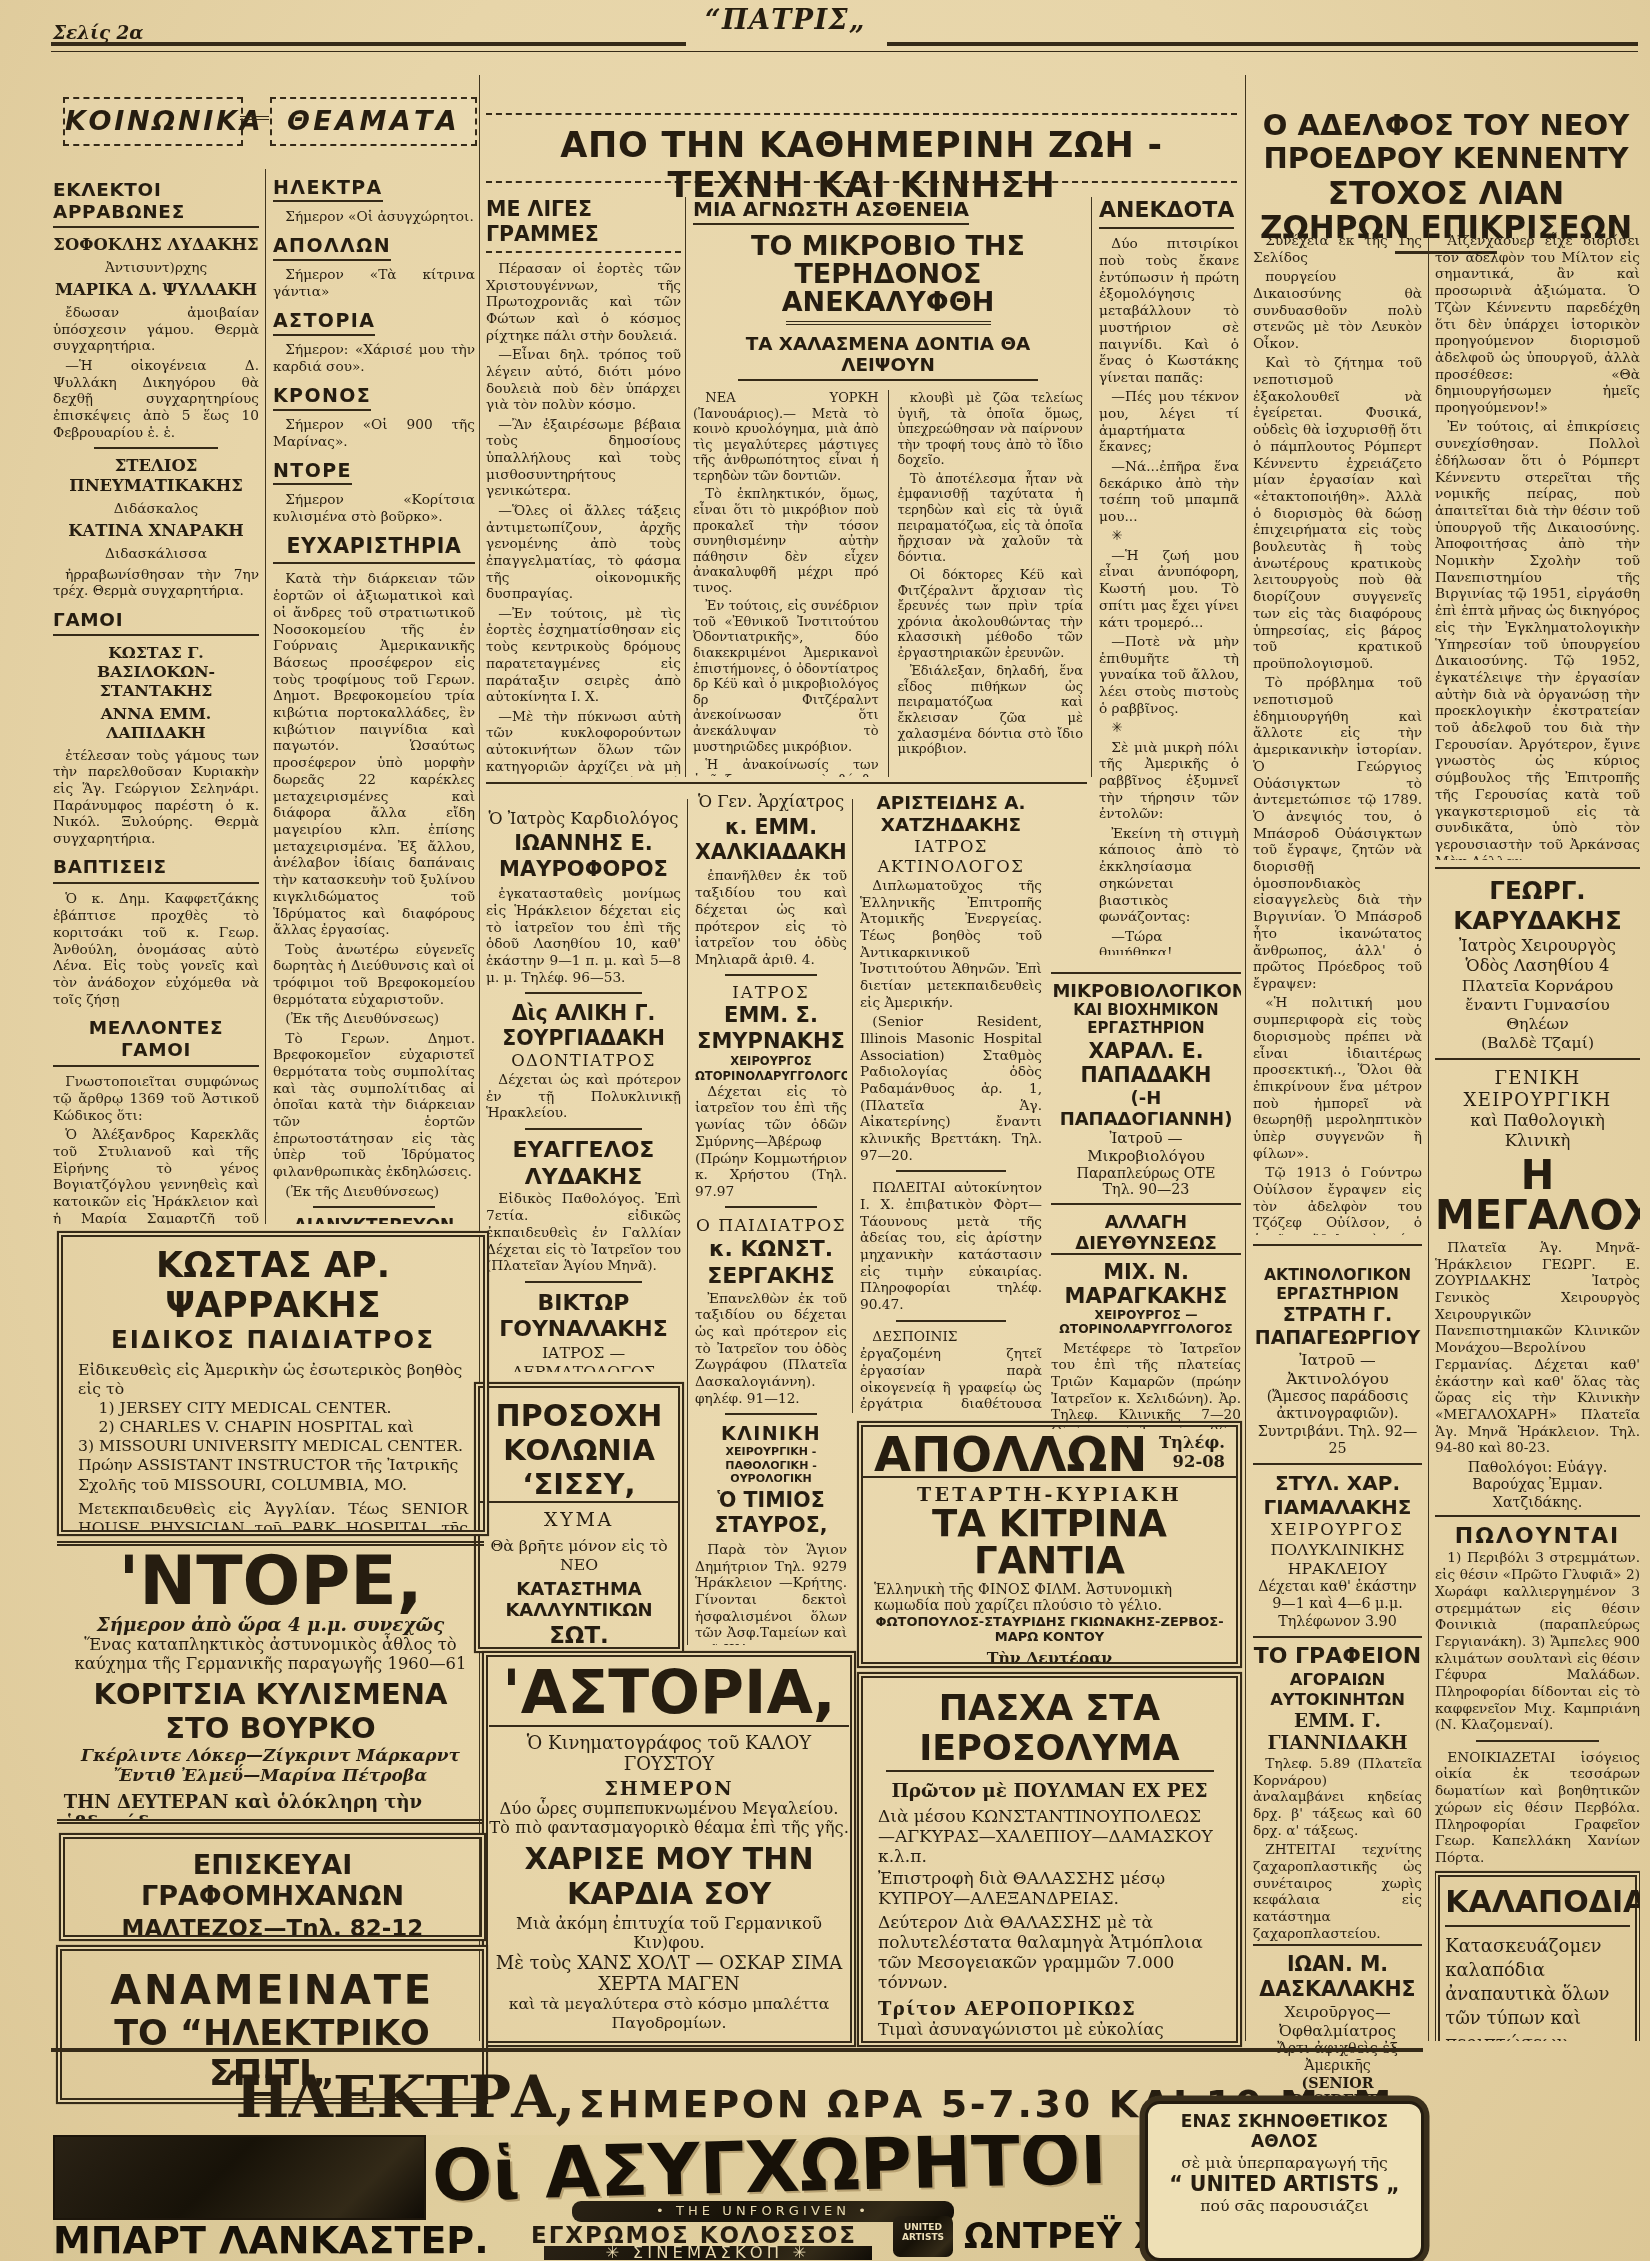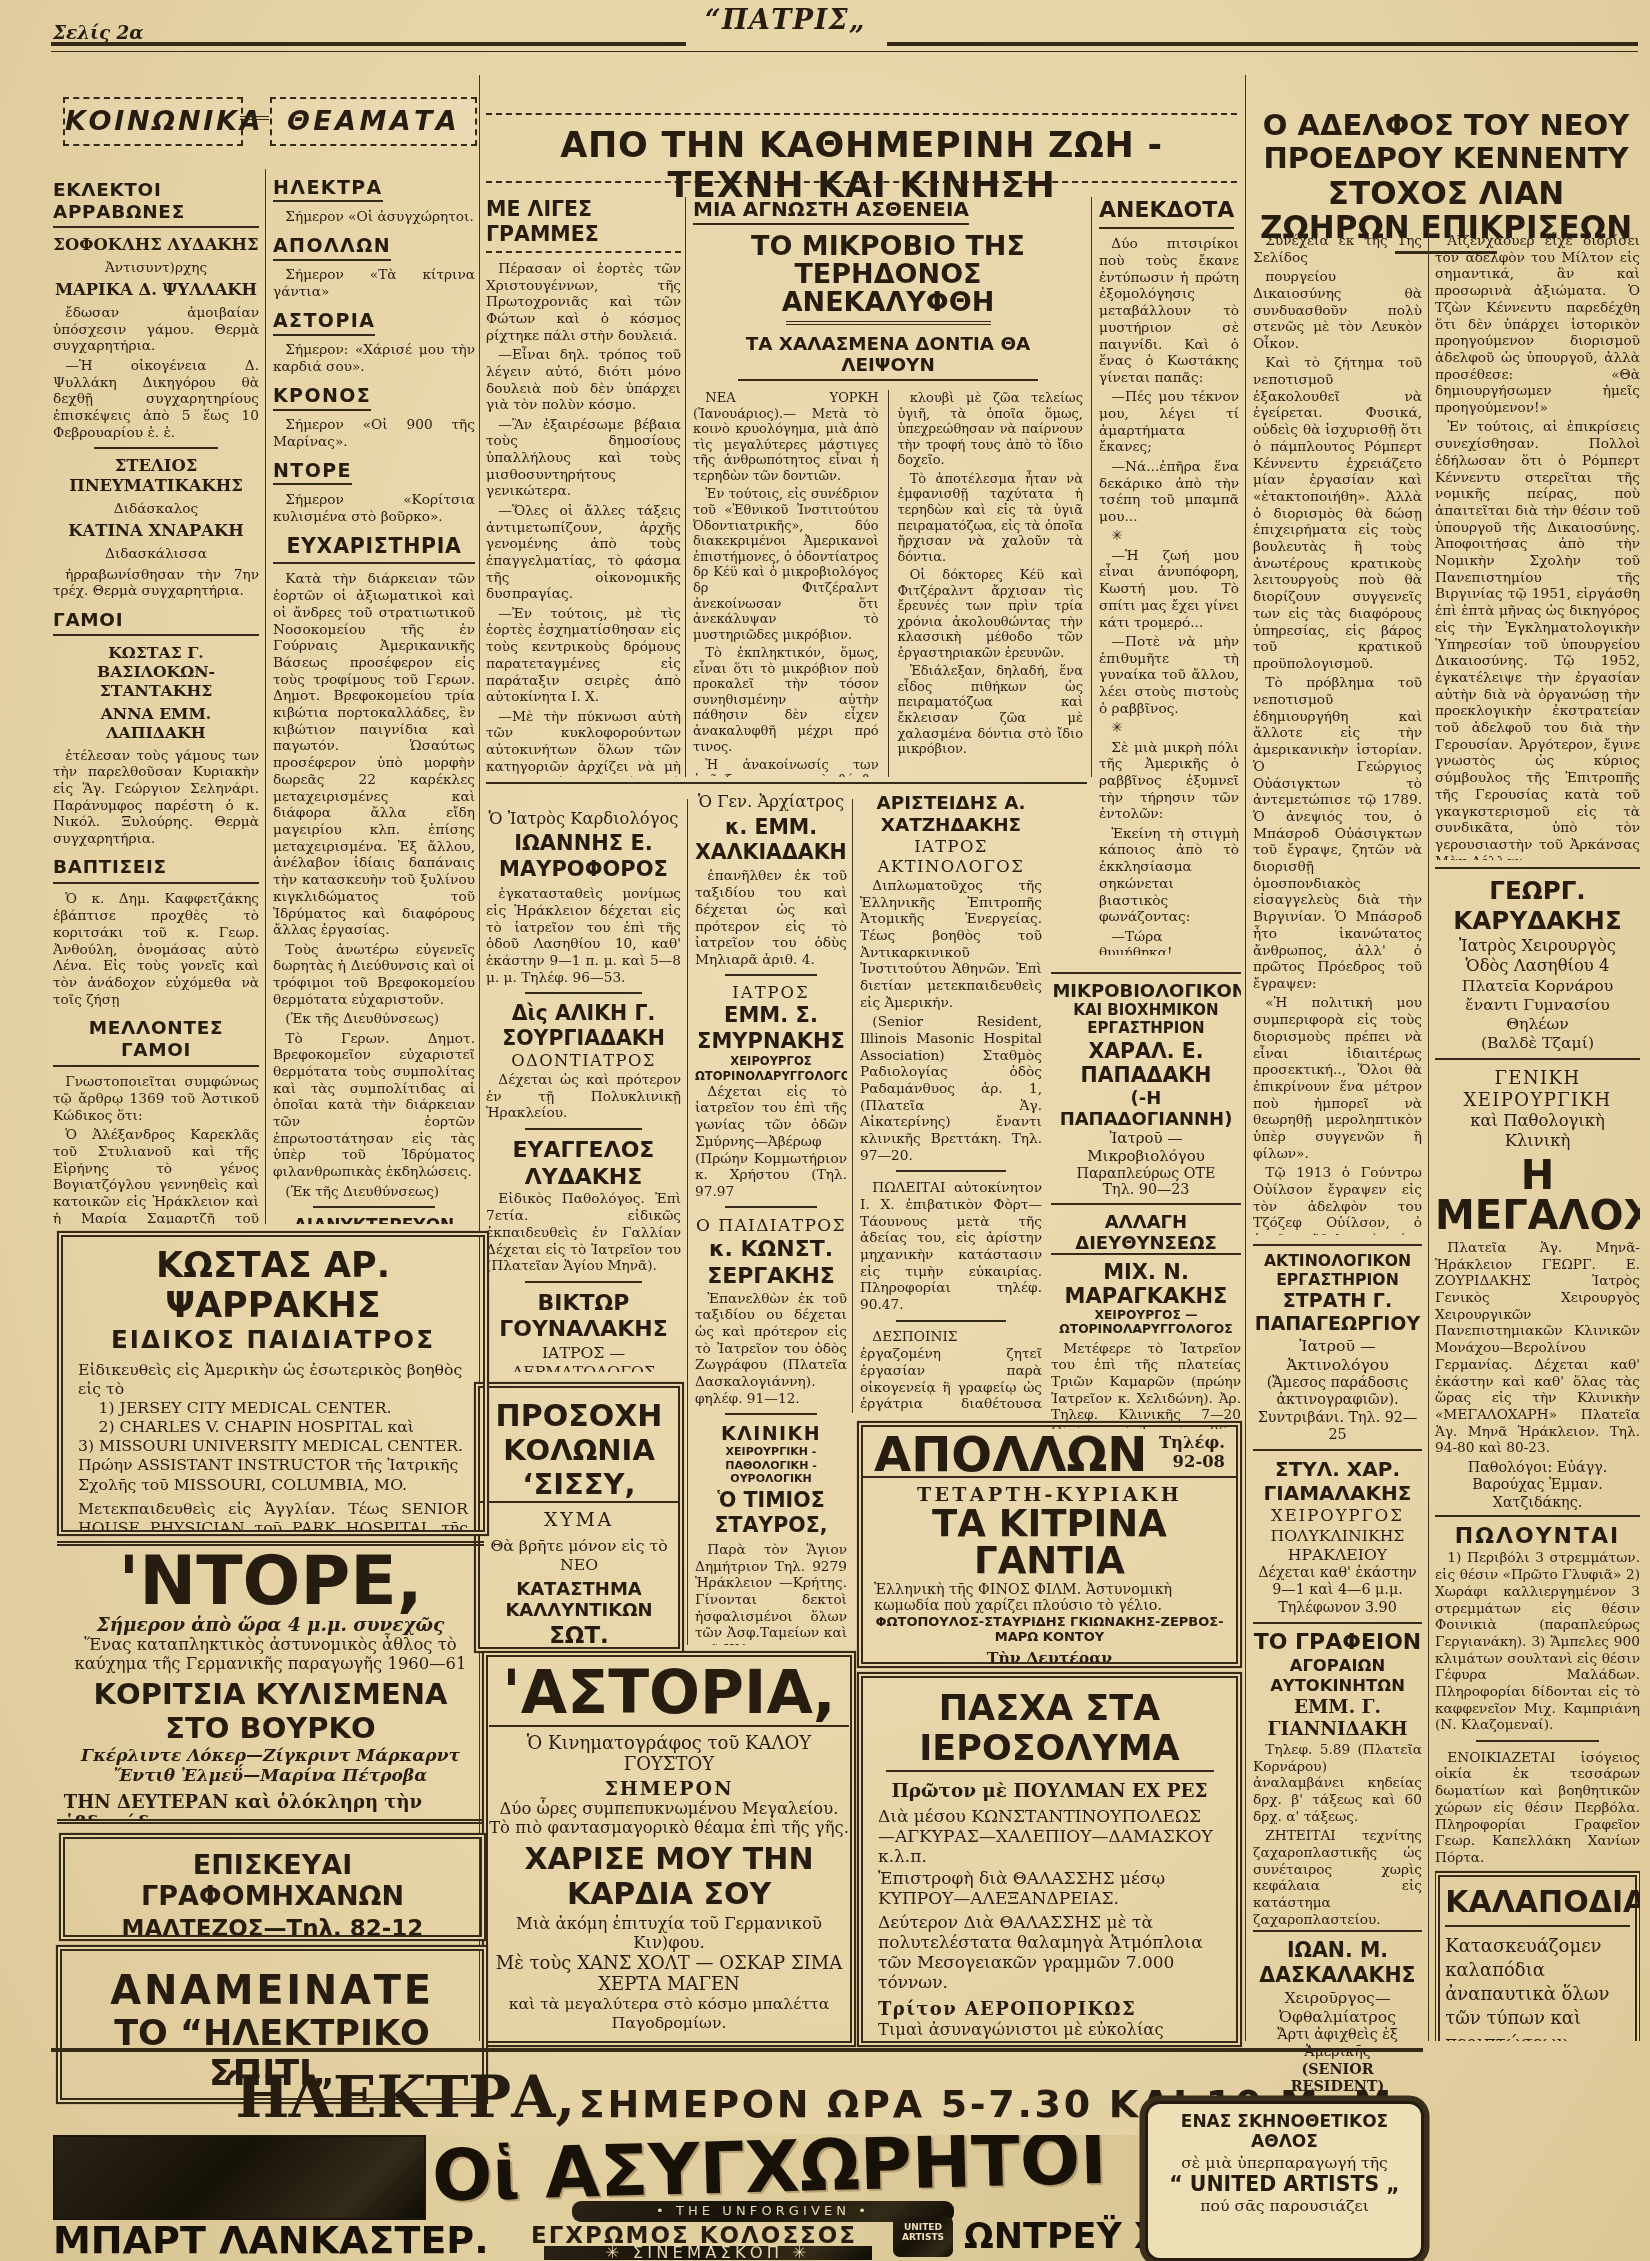--- a/index.html
+++ b/index.html
@@ -121,22 +121,22 @@
   <div class="vline" style="left:685px;top:197px;height:580px;"></div>
 
   <div class="abs clip" style="left:693px;top:197px;width:390px;height:580px;">
     <div class="adname" style="font-size:20px;border-bottom:2px solid #352a18;display:inline-block;padding-bottom:2px;">ΜΙΑ ΑΓΝΩΣΤΗ ΑΣΘΕΝΕΙΑ</div>
     <div class="adname c" style="font-size:27px;margin:6.8px 0 4.1px;line-height:1.05;">ΤΟ ΜΙΚΡΟΒΙΟ ΤΗΣ ΤΕΡΗΔΟΝΟΣ ΑΝΕΚΑΛΥΦΘΗ</div>
     <div style="border-bottom:4.1px double #352a18;width:205px;margin:0 auto 8.2px;"></div>
     <div class="adname c" style="font-size:18.4px;border-bottom:2.7px double #352a18;width:300px;margin:0 auto 9.6px;padding-bottom:3.4px;">ΤΑ ΧΑΛΑΣΜΕΝΑ ΔΟΝΤΙΑ ΘΑ ΛΕΙΨΟΥΝ</div>
     <div style="display:flex;gap:9.6px;">
       <div class="txt2" style="width:188px;">
           <p class="para">ΝΕΑ ΥΟΡΚΗ (Ἰανουάριος).— Μετὰ τὸ κοινὸ κρυολόγημα, μιὰ ἀπὸ τὶς μεγαλύτερες μάστιγες τῆς ἀνθρωπότητος εἶναι ἡ τερηδὼν τῶν δοντιῶν.</p>
+          <p class="para">Τὸ ἐκπληκτικόν, ὅμως, εἶναι ὅτι τὸ μικρόβιον ποὺ προκαλεῖ τὴν τόσον συνηθισμένην αὐτὴν πάθησιν δὲν εἶχεν ἀνακαλυφθῆ μέχρι πρό τινος.</p>
           <p class="para">Ἐν τούτοις, εἰς συνέδριον τοῦ «Ἐθνικοῦ Ἰνστιτούτου Ὀδοντιατρικῆς», δύο διακεκριμένοι Ἀμερικανοὶ ἐπιστήμονες, ὁ ὀδοντίατρος δρ Κέϋ καὶ ὁ μικροβιολόγος δρ Φιτζέραλντ ἀνεκοίνωσαν ὅτι ἀνεκάλυψαν τὸ μυστηριῶδες μικρόβιον.</p>
-          <p class="para">Τὸ ἐκπληκτικόν, ὅμως, εἶναι ὅτι τὸ μικρόβιον ποὺ προκαλεῖ τὴν τόσον συνηθισμένην αὐτὴν πάθησιν δὲν εἶχεν ἀνακαλυφθῆ μέχρι πρό τινος.</p>
           <p class="para">Ἡ ἀνακοίνωσίς των ὑπῆρξε πραγματικὴ βόμβα εἰς τὸν ἐπιστημονικὸν κόσμον, δεδομένου ὅτι ἐπιστεύετο ὅτι πολυάριθμα μικρόβια καταστρέφουν τὰ δόντια.</p>
         </div>
       <div class="txt2" style="width:188px;border-left:1.4px solid #40351f;padding-left:8.2px;">
           <p class="para">κλουβὶ μὲ ζῶα τελείως ὑγιῆ, τὰ ὁποῖα ὅμως, ὑπεχρεώθησαν νὰ παίρνουν τὴν τροφή τους ἀπὸ τὸ ἴδιο δοχεῖο.</p>
           <p class="para">Τὸ ἀποτέλεσμα ἦταν νὰ ἐμφανισθῇ ταχύτατα ἡ τερηδὼν καὶ εἰς τὰ ὑγιᾶ πειραματόζωα, εἰς τὰ ὁποῖα ἤρχισαν νὰ χαλοῦν τὰ δόντια.</p>
           <p class="para">Οἱ δόκτορες Κέϋ καὶ Φιτζέραλντ ἄρχισαν τὶς ἔρευνές των πρὶν τρία χρόνια ἀκολουθώντας τὴν κλασσικὴ μέθοδο τῶν ἐργαστηριακῶν ἐρευνῶν.</p>
           <p class="para">Ἐδιάλεξαν, δηλαδή, ἕνα εἶδος πιθήκων ὡς πειραματόζωα καὶ ἔκλεισαν ζῶα μὲ χαλασμένα δόντια στὸ ἴδιο μικρόβιον.</p>
         </div>
     </div>
   </div>
@@ -359,21 +359,21 @@
     <hr class="midrule">
     <p class="para" style="text-align:justify;">ΕΝΟΙΚΙΑΖΕΤΑΙ ἰσόγειος οἰκία ἐκ τεσσάρων δωματίων καὶ βοηθητικῶν χώρων εἰς θέσιν Περβόλα. Πληροφορίαι Γραφεῖον Γεωρ. Καπελλάκη Χανίων Πόρτα.</p>
     <div class="adbox" style="margin:9.6px 2.7px;padding:6.8px 5.5px;">
       <div class="adname" style="font-size:30px;border-bottom:2.7px double #352a18;padding-bottom:4.1px;">ΚΑΛΑΠΟΔΙΑ</div>
       <p style="font-size:18px;text-align:left;margin-top:6.8px;line-height:1.35;">Κατασκευάζομεν καλαπόδια ἀναπαυτικὰ ὅλων τῶν τύπων καὶ περιπτώσεων. Καλαπόδια ὀρθοπεδικὰ καὶ γιὰ τὸ πιὸ δύσκολο πόδι. Οἱ ἐνδιαφερόμενοι εἰς τὸ κατάστημά μας.</p>
     </div>
 
   </div>
 
   <div class="abs clip c txt" style="left:1253px;top:1244px;width:169px;height:857px;">
-    <div style="border-top:2px solid #352a18;padding-top:5px;">
+    <div style="border-top:2px solid #352a18;padding-top:19px;">
       <div class="adname" style="font-size:15.7px;">ΑΚΤΙΝΟΛΟΓΙΚΟΝ ΕΡΓΑΣΤΗΡΙΟΝ</div>
       <div class="adname" style="font-size:19px;">ΣΤΡΑΤΗ Γ. ΠΑΠΑΓΕΩΡΓΙΟΥ</div>
       <div style="font-size:15.7px;">Ἰατροῦ — Ἀκτινολόγου</div>
       <div style="font-size:14.3px;margin-bottom:5.5px;">(Ἄμεσος παράδοσις ἀκτινογραφιῶν). Συντριβάνι. Τηλ. 92—25</div>
     </div>
     <div style="border-top:2px solid #352a18;padding-top:5.5px;">
       <div class="adname" style="font-size:20px;">ΣΤΥΛ. ΧΑΡ. ΓΙΑΜΑΛΑΚΗΣ</div>
       <div style="font-size:16.4px;letter-spacing:2px;">ΧΕΙΡΟΥΡΓΟΣ</div>
       <div style="font-size:15.7px;">ΠΟΛΥΚΛΙΝΙΚΗΣ ΗΡΑΚΛΕΙΟΥ</div>
       <div style="font-size:14.3px;margin-bottom:5.5px;">Δέχεται καθ' ἑκάστην 9—1 καὶ 4—6 μ.μ. Τηλέφωνον 3.90</div>

